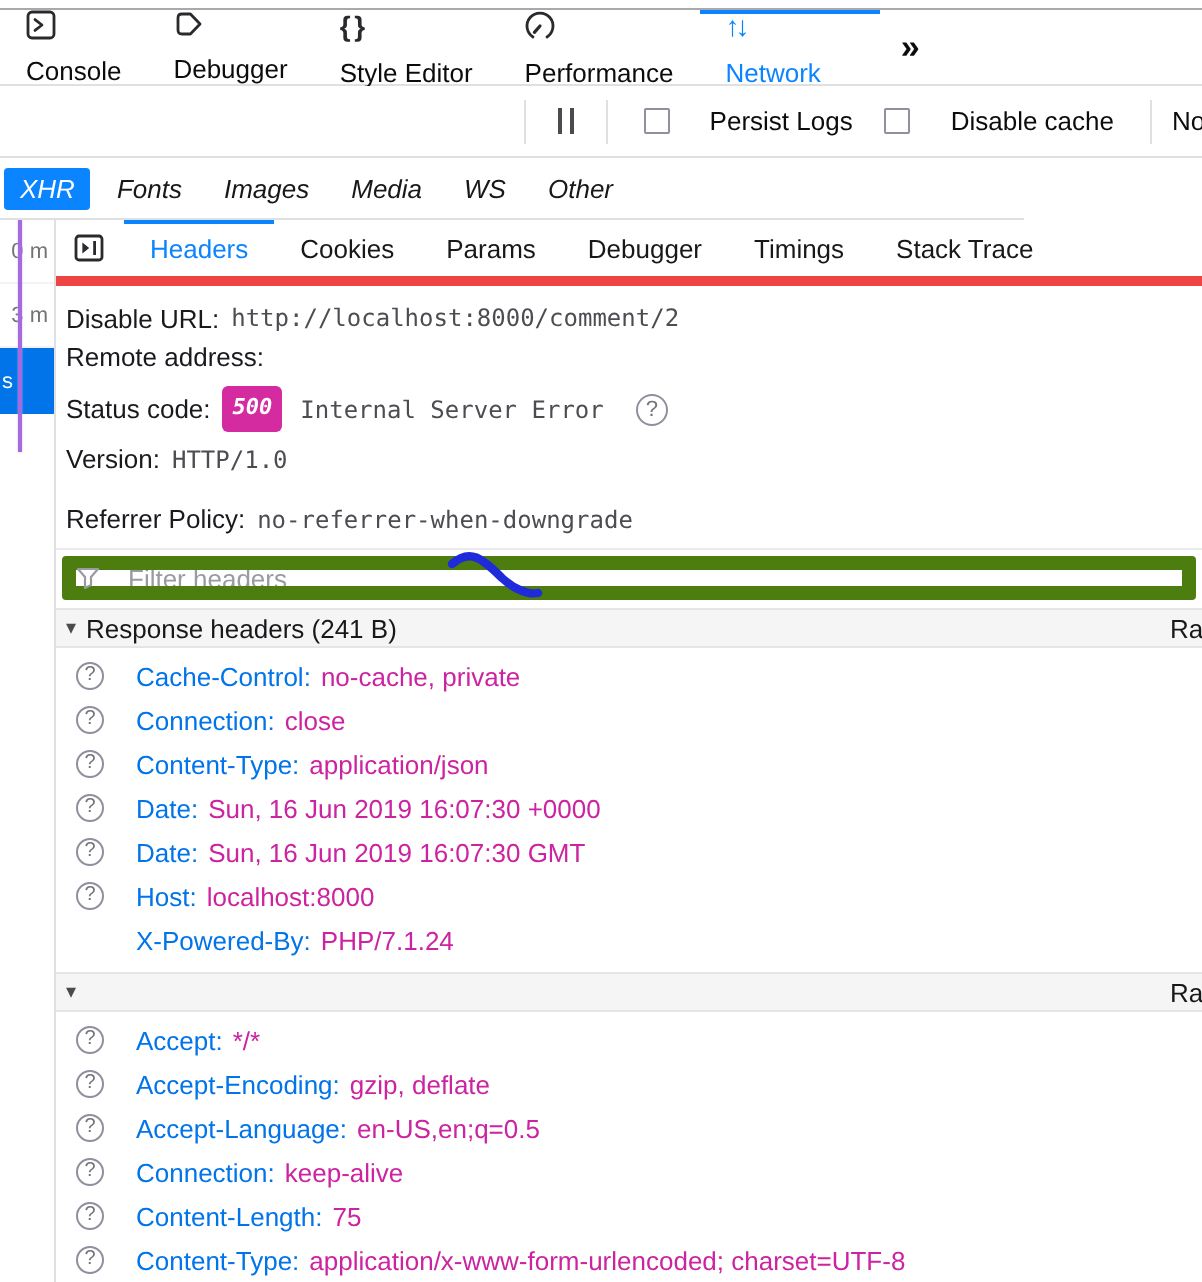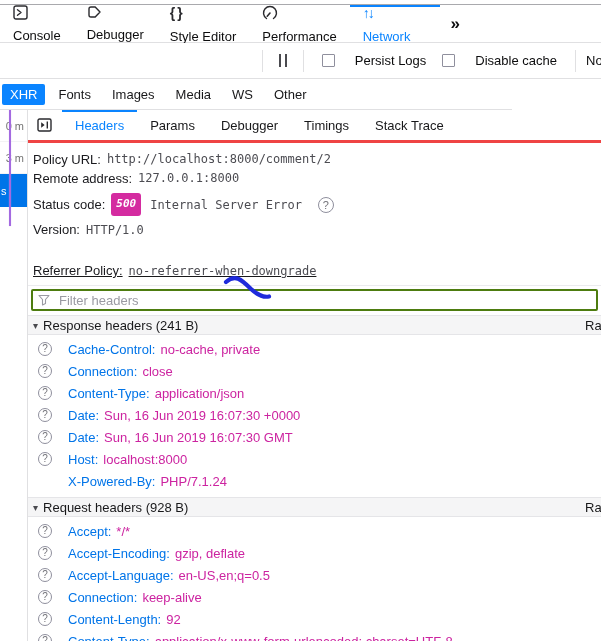--- a/index.html
+++ b/index.html
@@ -23,57 +23,57 @@
   
   .net-toolbar { position:absolute; left:0; top:43px; width:601px; height:36px; border-bottom:1px solid #e0e0e2; display:flex; align-items:center; justify-content:flex-end; background:#fff; }
   .vsep { width:1px; height:22px; background:#e0e0e2; margin:0 10px; }
   .pause-btn { display:flex; gap:4px; padding:0 6px; }
   .pause-btn i { display:block; width:2px; height:13px; background:#4a4a4f; }
   .check { display:flex; align-items:center; gap:20px; margin:0 8px; color:#0c0c0d; }
   .cbox { width:13px; height:13px; border:1px solid #8f8f9d; background:#fff; border-radius:1px; }
   .throttle { width:15px; overflow:hidden; white-space:nowrap; color:#0c0c0d; }
 
   
-  .filter-tabs { position:absolute; left:0; top:79px; width:512px; height:31px; border-bottom:1px solid #e0e0e2; display:flex; align-items:center; padding-left:2px; background:#fff; }
+  .filter-tabs { position:absolute; left:0; top:79px; width:512px; height:31px; border-bottom:1px solid #e0e0e2; display:flex; align-items:center; padding-left:2px; background:#fff;font-style:italic; }
   .ftab { padding:3px 8px; margin-right:5px; border-radius:2px; color:#18181a; }
   .ftab.active { background:#0a84ff; color:#fff; }
 
   
   .content { position:absolute; left:0; top:110px; width:601px; height:531px; display:flex; }
 
   
   .req-list { width:28px; border-right:1px solid #e0e0e2; position:relative; background:#fff; flex:none; overflow:hidden; }
   .req-row { height:32px; display:flex; align-items:center; justify-content:flex-end; padding-right:3px; font-size:11px; color:#737373; border-bottom:1px solid #f3f3f5; }
   .req-row.selected { background:#0074e8; color:#fff; justify-content:flex-start; padding-left:1px; height:33px; border-bottom:none; }
   .waterfall-line { position:absolute; left:9px; top:0; width:2px; height:116px; background:#a46ae0; box-shadow:0 0 1px #c9aaf0; }
 
   
   .detail-pane { flex:1; position:relative; background:#fff; overflow:hidden; }
-  .detail-tabs { height:33px; border-bottom:3px solid #ef4444; display:flex; align-items:stretch; }
+  .detail-tabs { height:33px; border-bottom:5px solid #ef4444; display:flex; align-items:stretch; }
   .sidebar-toggle { display:flex; align-items:center; padding:0 10px 0 9px; color:#2a2a2e; }
   .dtab { display:flex; align-items:center; padding:0 13px; color:#18181a; }
   .dtab.active { color:#0a84ff; box-shadow:inset 0 2px 0 #0a84ff; }
 
   
   .summary { padding:7px 0 4px 5px; }
   .srow { display:flex; align-items:center; line-height:19px; }
   .srow .lbl { color:#1a1a1e; margin-right:6px; white-space:nowrap; }
   .srow .val { font-family:"DejaVu Sans Mono", monospace; font-size:12px; color:#4c4c52; }
   .srow.status { margin-top:5px; line-height:20px; }
   .srow.version { margin-top:4px; line-height:20px; }
-  .srow.referrer { margin-top:21px; line-height:20px;text-decoration:underline; }
+  .srow.referrer { margin-top:10px; line-height:20px; }
   .status-badge { background:#d42ba0; color:#fff; font-family:"DejaVu Sans Mono", monospace; font-size:11px; font-weight:bold; padding:1px 5px 2px; border-radius:3px; margin-right:9px;font-style:italic; }
   .qcircle { width:14px; height:14px; border:1px solid #8f8f9d; border-radius:50%; color:#737379; font-size:10px; line-height:12px; text-align:center; flex:none; }
   .status .qcircle { width:16px; height:16px; line-height:14px; margin-left:16px; font-size:11px; }
 
   
   .filter-bar { padding:3px 3px 4px 3px; border-top:1px solid #ebebee; }
   .filter-wrap { position:relative; }
   .filter-wrap svg { position:absolute; left:7px; top:5px; }
-  .filter-input { width:100%; height:22px; border:2px solid #4d7c0f; border-radius:2px; padding:0 4px 0 26px; font-family:"Liberation Sans", sans-serif; font-size:13px; color:#18181a; outline:none; }
+  .filter-input { width:100%; height:22px; border:7px solid #4d7c0f; border-radius:2px; padding:0 4px 0 26px; font-family:"Liberation Sans", sans-serif; font-size:13px; color:#18181a; outline:none; }
   .filter-input::placeholder { color:#9a9aa2; }
 
   
   .section-header { height:20px; background:#f5f5f6; border-top:1px solid #e5e5e8; border-bottom:1px solid #e5e5e8; display:flex; align-items:center; padding-left:5px; position:relative; }
   .section-header .caret { font-size:10px; color:#4a4a4f; margin-right:5px; }
   .section-title { color:#18181a; }
   .raw-link { position:absolute; left:557px; top:2px; white-space:nowrap; color:#18181a; }
   .hlist { padding-top:3px; padding-bottom:5px; }
   .hrow { height:22px; display:flex; align-items:center; padding-left:10px; }
   .hrow .qcircle { margin-right:16px; }
@@ -173,34 +173,34 @@
 
       <div class="detail-tabs">
         <span class="sidebar-toggle">
           <svg class="icn" width="15" height="14" viewBox="0 0 15 14">
               <rect x="1" y="1" width="13" height="12" rx="1.5" fill="none" stroke="currentColor" stroke-width="1.4"></rect>
               <path d="M4.2 4.2 L7.6 7 L4.2 9.8 z" fill="currentColor"></path>
               <line x1="10.3" y1="3.5" x2="10.3" y2="10.5" stroke="currentColor" stroke-width="1.4"></line>
             </svg>
         </span>
         <span class="dtab active">Headers</span>
+        <span class="dtab">Cookies</span>
         <span class="dtab">Params</span>
         <span class="dtab">Debugger</span>
         <span class="dtab">Timings</span>
         <span class="dtab">Stack Trace</span>
       </div>
 
       <div class="summary">
         <div class="srow">
-          <span class="lbl">Policy URL:</span>
+          <span class="lbl">Disable URL:</span>
           <span class="val">http://localhost:8000/comment/2</span>
         </div>
         <div class="srow">
           <span class="lbl">Remote address:</span>
-          <span class="val">127.0.0.1:8000</span>
         </div>
         <div class="srow status">
           <span class="lbl">Status code:</span>
           <span class="status-badge">500</span>
           <span class="val">Internal Server Error</span>
           <span class="qcircle">?</span>
         </div>
         <div class="srow version">
           <span class="lbl">Version:</span>
           <span class="val">HTTP/1.0</span>
@@ -258,21 +258,20 @@
           </div>
         <div class="hrow no-icon">
             <span class="qcircle"></span>
             <span class="hname">X-Powered-By:</span>
             <span class="hval">PHP/7.1.24</span>
           </div>
       </div>
 
       <div class="section-header">
         <span class="caret">▾</span>
-        <span class="section-title">Request headers (928 B)</span>
         <span class="raw-link">Raw headers</span>
       </div>
       <div class="hlist">
         <div class="hrow">
             <span class="qcircle">?</span>
             <span class="hname">Accept:</span>
             <span class="hval">*/*</span>
           </div>
         <div class="hrow">
             <span class="qcircle">?</span>
@@ -285,21 +284,21 @@
             <span class="hval">en-US,en;q=0.5</span>
           </div>
         <div class="hrow">
             <span class="qcircle">?</span>
             <span class="hname">Connection:</span>
             <span class="hval">keep-alive</span>
           </div>
         <div class="hrow">
             <span class="qcircle">?</span>
             <span class="hname">Content-Length:</span>
-            <span class="hval">92</span>
+            <span class="hval">75</span>
           </div>
         <div class="hrow">
             <span class="qcircle">?</span>
             <span class="hname">Content-Type:</span>
             <span class="hval">application/x-www-form-urlencoded; charset=UTF-8</span>
           </div>
       </div>
 
     </div>
   </div>

